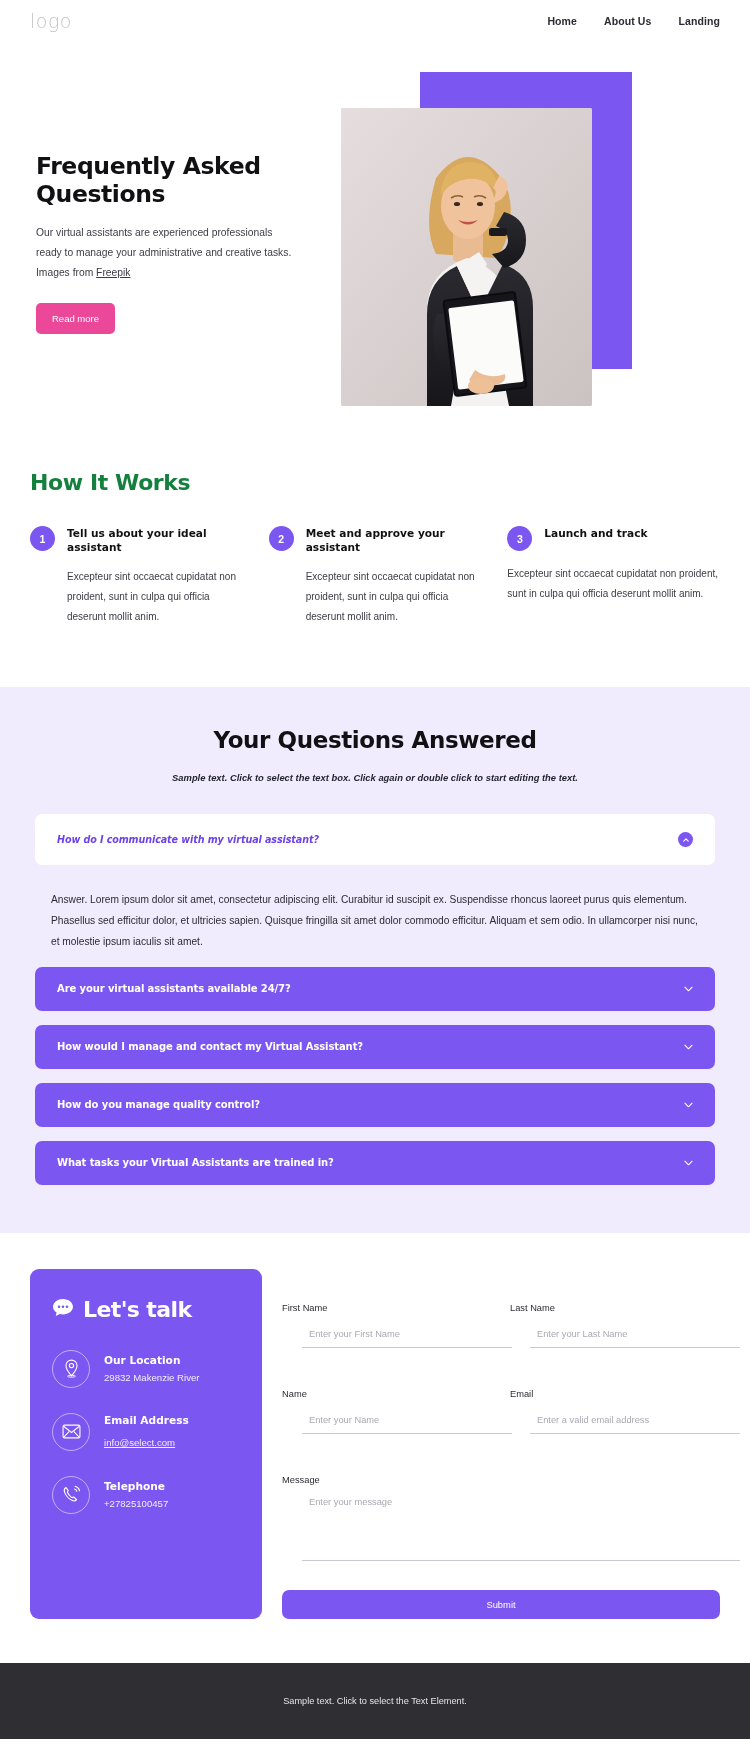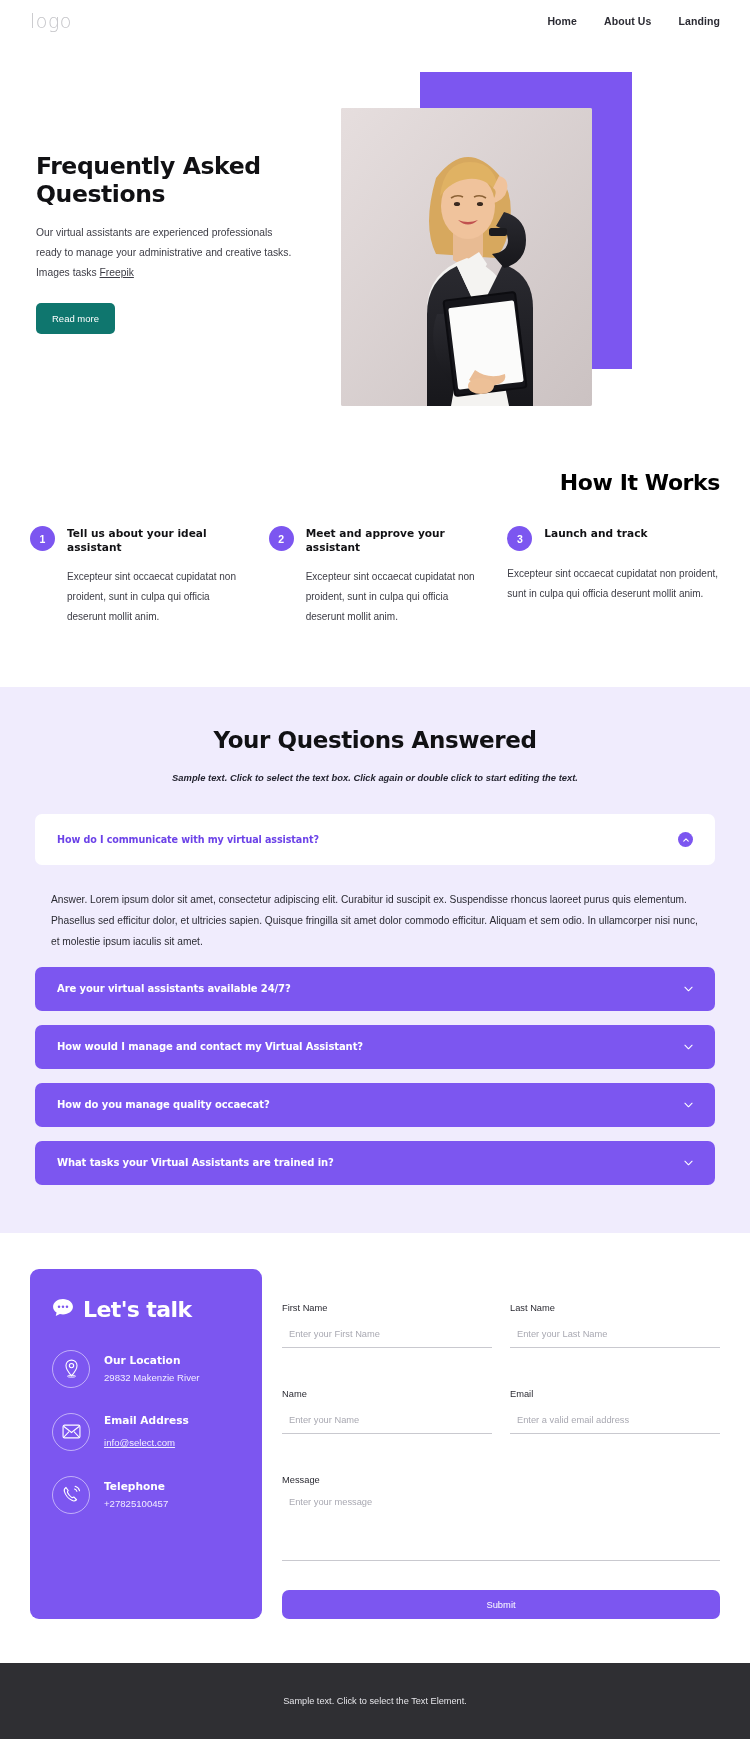--- a/index.html
+++ b/index.html
@@ -88,43 +88,43 @@
     line-height: 1.92;
     color: #3c3c45;
   }
   .hero-sub a {
     color: #3c3c45;
     text-decoration: underline;
   }
   .btn-read {
     display: inline-block;
     margin-top: 20px;
-    background: #0f766e;
+    background: #ec4899;
     color: #fff;
     border: none;
     border-radius: 5px;
     padding: 10px 16px;
     font-size: 9.5px;
     font-weight: 500;
     cursor: pointer;
     font-family: "Liberation Sans", sans-serif;
   }
 
   
   .how {
     padding: 28px 30px 60px;
     background: #fff;
   }
   .how-title {
-    text-align: right;
+    text-align: left;
     font-family: "DejaVu Sans", sans-serif;
     font-size: 22px;
     font-weight: 700;
     letter-spacing: -0.4px;
-    color: #000000;
+    color: #15803d;
     margin-bottom: 30px;
   }
   .steps {
     display: flex;
     gap: 26px;
   }
   .step { flex: 1; }
   .step-head {
     display: flex;
     gap: 12px;
@@ -188,20 +188,21 @@
     padding: 18px 22px;
     display: flex;
     align-items: center;
   }
   .acc-open-q {
     font-family: "DejaVu Sans", sans-serif;
     font-size: 9.6px;
     font-weight: 700;
     color: #6c43e8;
     letter-spacing: -0.1px;
+    font-style: italic;
   }
   .acc-open-icon {
     margin-left: auto;
     width: 15px; height: 15px;
     border-radius: 50%;
     background: #7c56f0;
     display: flex;
     align-items: center;
     justify-content: center;
   }
@@ -315,20 +316,21 @@
   .fgroup textarea {
     width: 100%;
     border: none;
     border-bottom: 1px solid #c9c9cf;
     background: transparent;
     font-family: "Liberation Sans", sans-serif;
     font-size: 9.3px;
     color: #2b2b33;
     padding: 0 0 8px 7px;
     outline: none;
+    margin-left: 20px;
   }
   .fgroup textarea {
     resize: none;
     height: 66px;
     line-height: 1.6;
   }
   .fgroup input::placeholder,
   .fgroup textarea::placeholder { color: #a9a9b2; }
   .btn-submit {
     margin-top: 12px;
@@ -422,21 +424,21 @@
       <path d="M128 272 q14 10 30 4 q8 -3 6 -10 q-16 6 -30 -4 z" fill="#eabd96"></path>
       <ellipse cx="140" cy="278" rx="13" ry="8" fill="#edc097"></ellipse>
     </svg>
   </div>
 
   <div class="hero-text">
     <h1 class="hero-title">Frequently Asked Questions</h1>
     <p class="hero-sub">
       <span>Our virtual assistants are experienced professionals</span><br>
       <span>ready to manage your administrative and creative tasks.</span><br>
-      <span>Images tasks </span><a href="#">Freepik</a>
+      <span>Images from </span><a href="#">Freepik</a>
     </p>
     <button class="btn-read">Read more</button>
   </div>
 </section>
 
 <section class="how">
   <h2 class="how-title">How It Works</h2>
   <div class="steps">
 
     <div class="step">
@@ -493,21 +495,21 @@
   <div class="acc-closed">
     <div class="acc-closed-q">How would I manage and contact my Virtual Assistant?</div>
     <span class="acc-chev">
       <svg width="9" height="6" viewBox="0 0 10 6">
           <path d="M1 1 L5 5 L9 1" stroke="#ffffff" stroke-width="1.2" fill="none" stroke-linecap="round" stroke-linejoin="round"></path>
         </svg>
     </span>
   </div>
 
   <div class="acc-closed">
-    <div class="acc-closed-q">How do you manage quality occaecat?</div>
+    <div class="acc-closed-q">How do you manage quality control?</div>
     <span class="acc-chev">
       <svg width="9" height="6" viewBox="0 0 10 6">
           <path d="M1 1 L5 5 L9 1" stroke="#ffffff" stroke-width="1.2" fill="none" stroke-linecap="round" stroke-linejoin="round"></path>
         </svg>
     </span>
   </div>
 
   <div class="acc-closed">
     <div class="acc-closed-q">What tasks your Virtual Assistants are trained in?</div>
     <span class="acc-chev">

